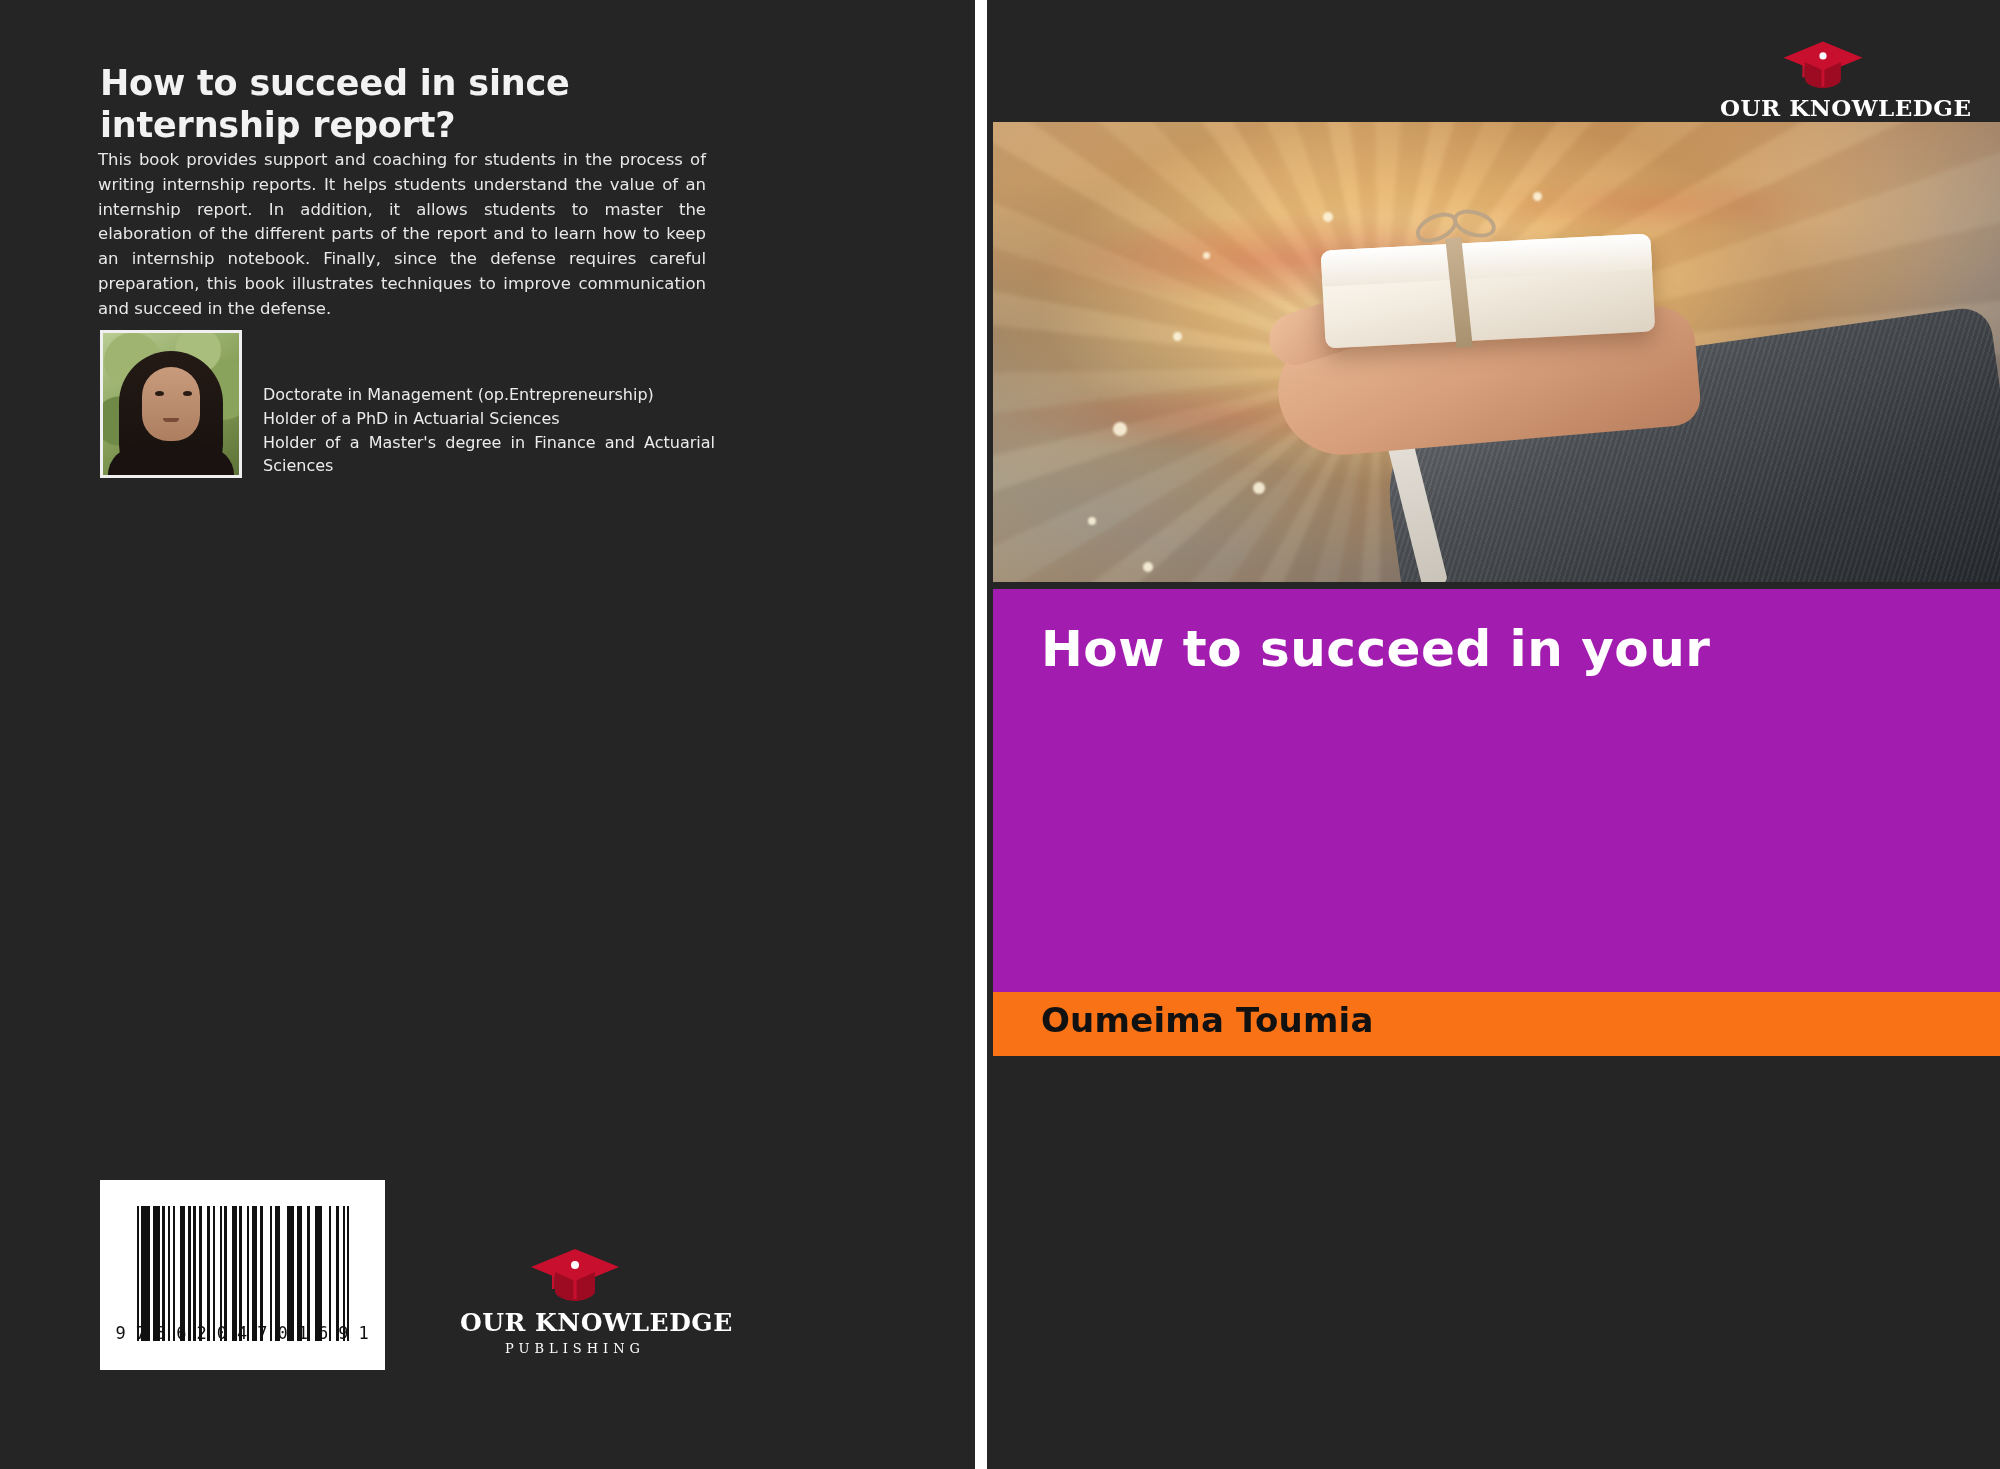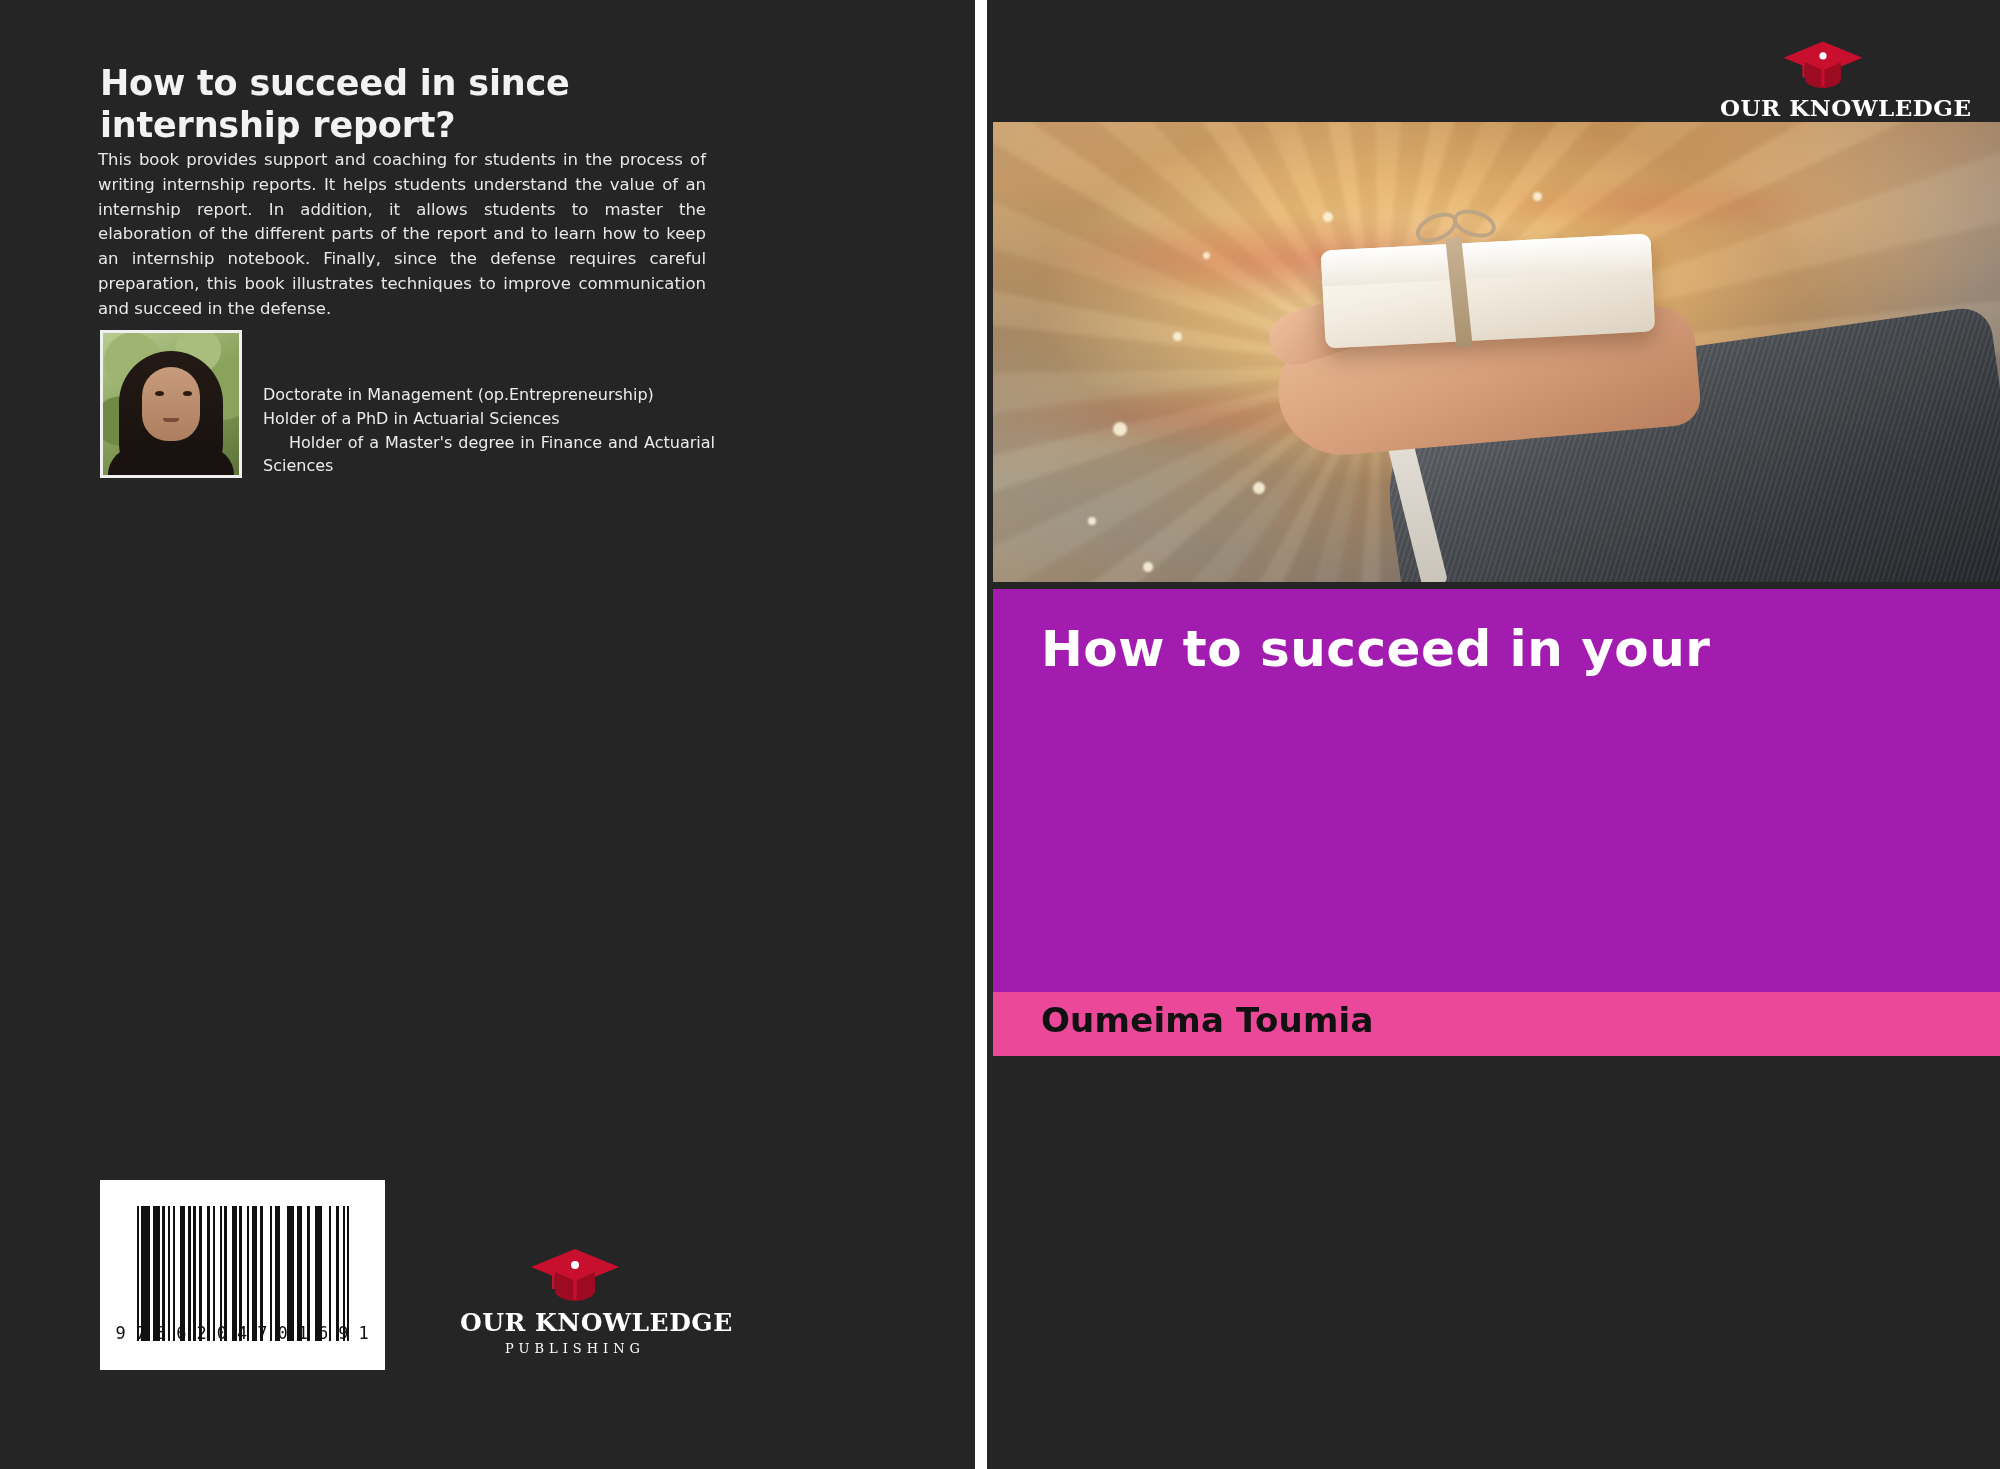--- a/index.html
+++ b/index.html
@@ -95,21 +95,21 @@
     border-radius:48px 48px 0 0;
   }
   .author-credentials {
     font-size:16px;
     color:#ececec;
     line-height:1.48;
     width:452px;
     padding-top:3px;
   }
   .cred-line { display:block; }
-  .cred-justify { text-align:justify; text-align-last:justify;margin-left:26px; }
+  .cred-justify { text-align:justify; text-align-last:justify; }
 
   
   .barcode-box {
     position:absolute; left:100px; top:1180px;
     width:285px; height:190px;
     background:#ffffff;
     padding:26px 16px 8px 16px;
   }
   .barcode-bars {
     display:flex; align-items:flex-end;
@@ -286,21 +286,21 @@
     position:absolute; left:48px; top:30px;
     width:900px;
     font-size:50px; font-weight:bold;
     color:#ffffff;
     line-height:1.22;
     letter-spacing:0.5px;
   }
   .front-author-band {
     position:absolute; left:6px; top:992px;
     width:1007px; height:64px;
-    background:#ec4899;
+    background:#f97316;
   }
   .front-author {
     position:absolute; left:48px; top:8px;
     font-size:34px; font-weight:bold;
     color:#111111;
     letter-spacing:0.2px;
   }
   .front-bottom {
     position:absolute; left:6px; top:1056px;
     width:1007px; height:413px;

